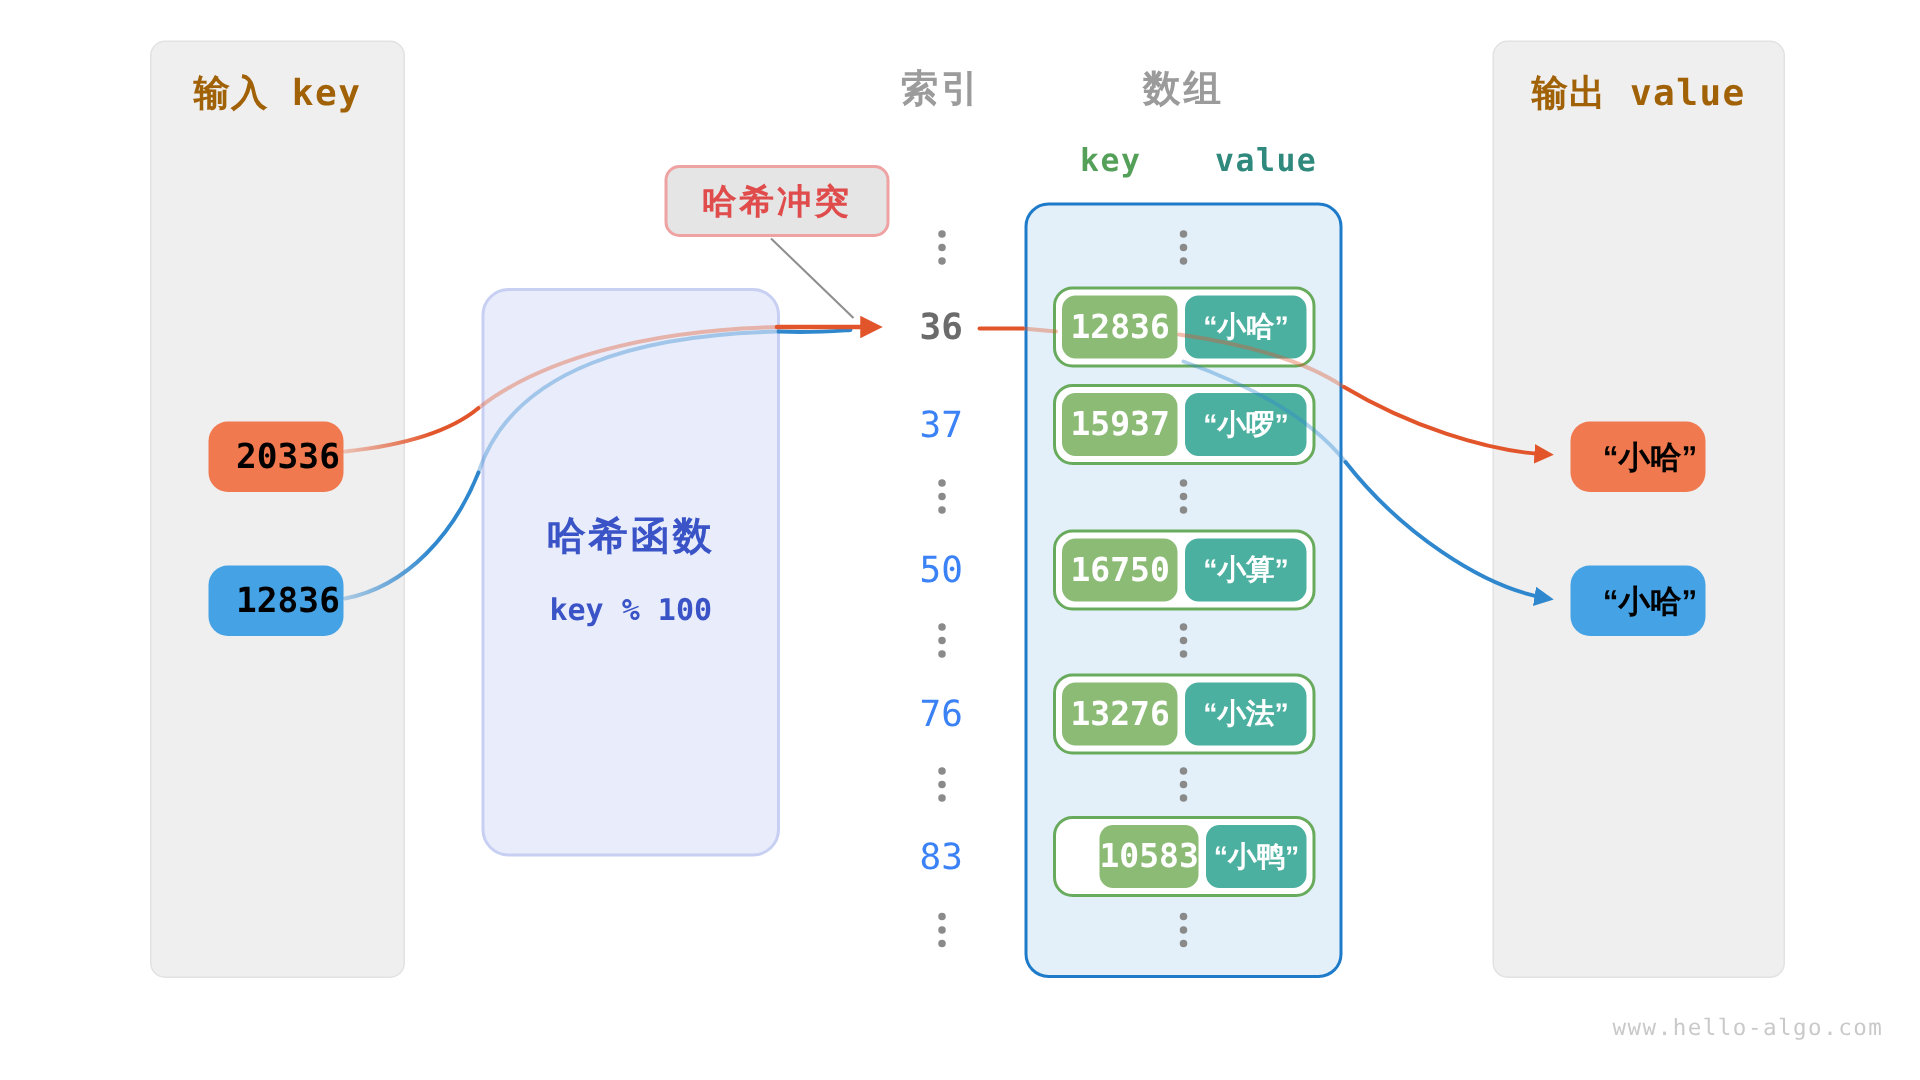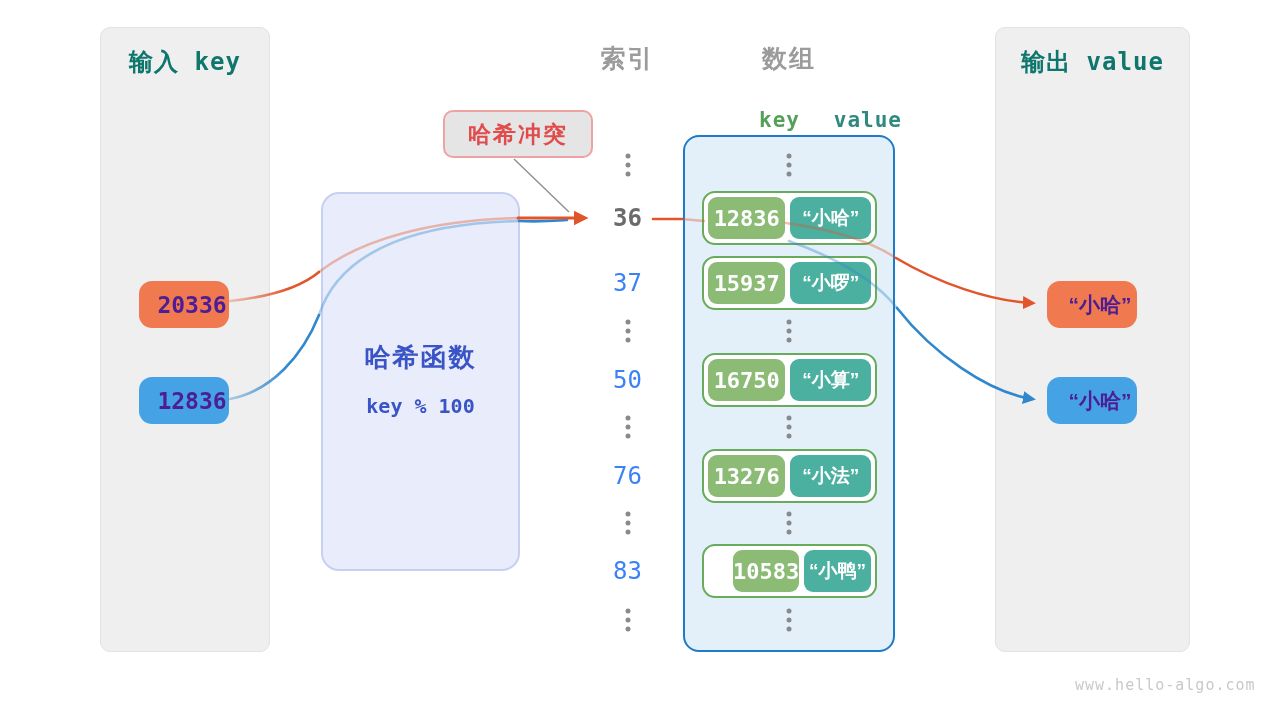--- a/index.html
+++ b/index.html
@@ -3,24 +3,24 @@
 <meta charset="utf-8">
 <style>
   * { margin:0; padding:0; box-sizing:border-box; }
   html,body { width:1280px; height:720px; background:#ffffff; font-family:"Liberation Sans", sans-serif; }
   .canvas { position:relative; width:1280px; height:720px; overflow:hidden; background:#ffffff; }
 
   
   .panel { position:absolute; top:27px; height:625px; background:#EFEFEF; border:1px solid #E2E2E2; border-radius:10px; }
   .panel-left  { left:100px; width:170px; }
   .panel-right { left:995px; width:195px; }
-  .panel-title { margin-top:18px; text-align:center; font-family:"DejaVu Sans Mono", monospace; font-weight:bold; font-size:24px; color:#0f766e; letter-spacing:1px; white-space:nowrap; }
-
-  
-  .chip { position:absolute; width:90px; height:47px; border-radius:13px; color:#4c1d95; font-weight:bold; display:flex; align-items:center; justify-content:center;padding-left:16px; }
+  .panel-title { margin-top:18px; text-align:center; font-family:"DejaVu Sans Mono", monospace; font-weight:bold; font-size:24px; color:#a16207; letter-spacing:1px; white-space:nowrap; }
+
+  
+  .chip { position:absolute; width:90px; height:47px; border-radius:13px; color:#000000; font-weight:bold; display:flex; align-items:center; justify-content:center;padding-left:16px; }
   .chip-num { font-family:"DejaVu Sans Mono", monospace; font-size:23px; }
   .chip-val { font-size:21px; }
   .bg-orange { background:var(--orange); }
   .bg-blue   { background:var(--blue); }
   #key-20336 { left:139px; top:281px; }
   #key-12836 { left:139px; top:377px; }
   #out-orange { left:1047px; top:281px; }
   #out-blue   { left:1047px; top:377px; }
 
   
@@ -28,21 +28,21 @@
   .hash-title { position:absolute; left:0; right:0; top:146px; text-align:center; font-size:26px; font-weight:bold; color:var(--hash-blue); letter-spacing:2px; }
   .hash-formula { position:absolute; left:0; right:0; top:200px; text-align:center; font-family:"DejaVu Sans Mono", monospace; font-size:20px; font-weight:600; color:var(--hash-blue); }
 
   
   .collision-label { position:absolute; left:443px; top:110px; width:150px; height:48px; background:#e5e5e5; border:2px solid #EFA2A2; border-radius:10px; display:flex; align-items:center; justify-content:center; font-size:23px; font-weight:bold; color:var(--collision-red); letter-spacing:2px; }
 
   
   .col-header { position:absolute; top:42px; text-align:center; font-size:25px; font-weight:bold; color:#9B9B9B; letter-spacing:2px; }
   #index-header { left:585px; width:85px; }
   #array-header { left:683px; width:212px; }
-  .kv-header { position:absolute; top:108px; font-family:"DejaVu Sans Mono", monospace; font-size:21px; font-weight:600; letter-spacing:1px; text-align:right; }
+  .kv-header { position:absolute; top:95px; font-family:"DejaVu Sans Mono", monospace; font-size:21px; font-weight:600; letter-spacing:1px; text-align:left; }
   #key-header   { left:720px; width:80px; color:var(--key-green-text); }
   #value-header { left:810px; width:92px; color:var(--value-teal-text); }
 
   
   .array-box { position:absolute; left:683px; top:135px; width:212px; height:517px; background:#E3F0FA; border:2.5px solid var(--array-border); border-radius:16px; }
 
   
   #index-col  { position:absolute; left:585px; top:0; width:85px;  height:564px; pointer-events:none; }
   #array-rows { position:absolute; left:683px; top:0; width:212px; height:720px; pointer-events:none; }
   .index-num { position:absolute; left:0; width:100%; text-align:center; transform:translateY(-50%); font-family:"DejaVu Sans Mono", monospace; font-size:24px; color:#3b82f6; }

